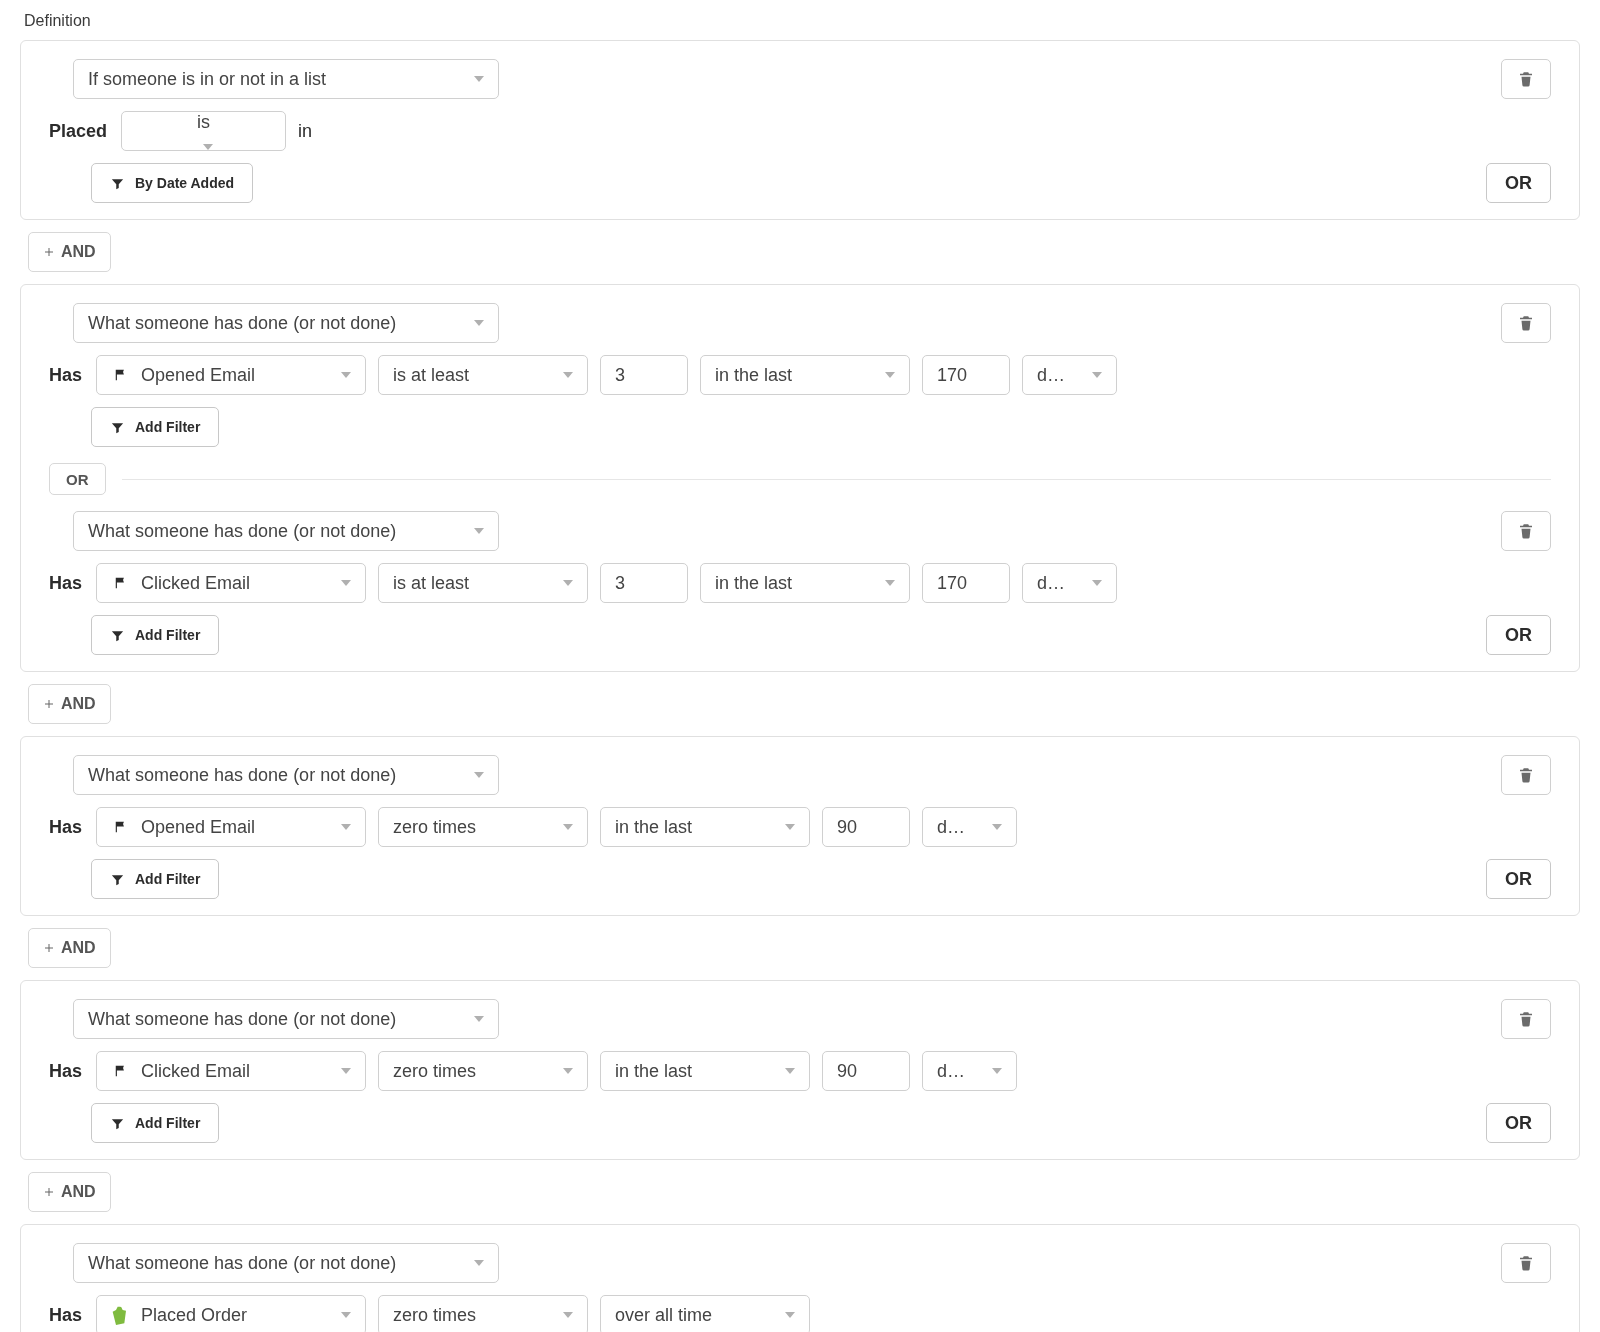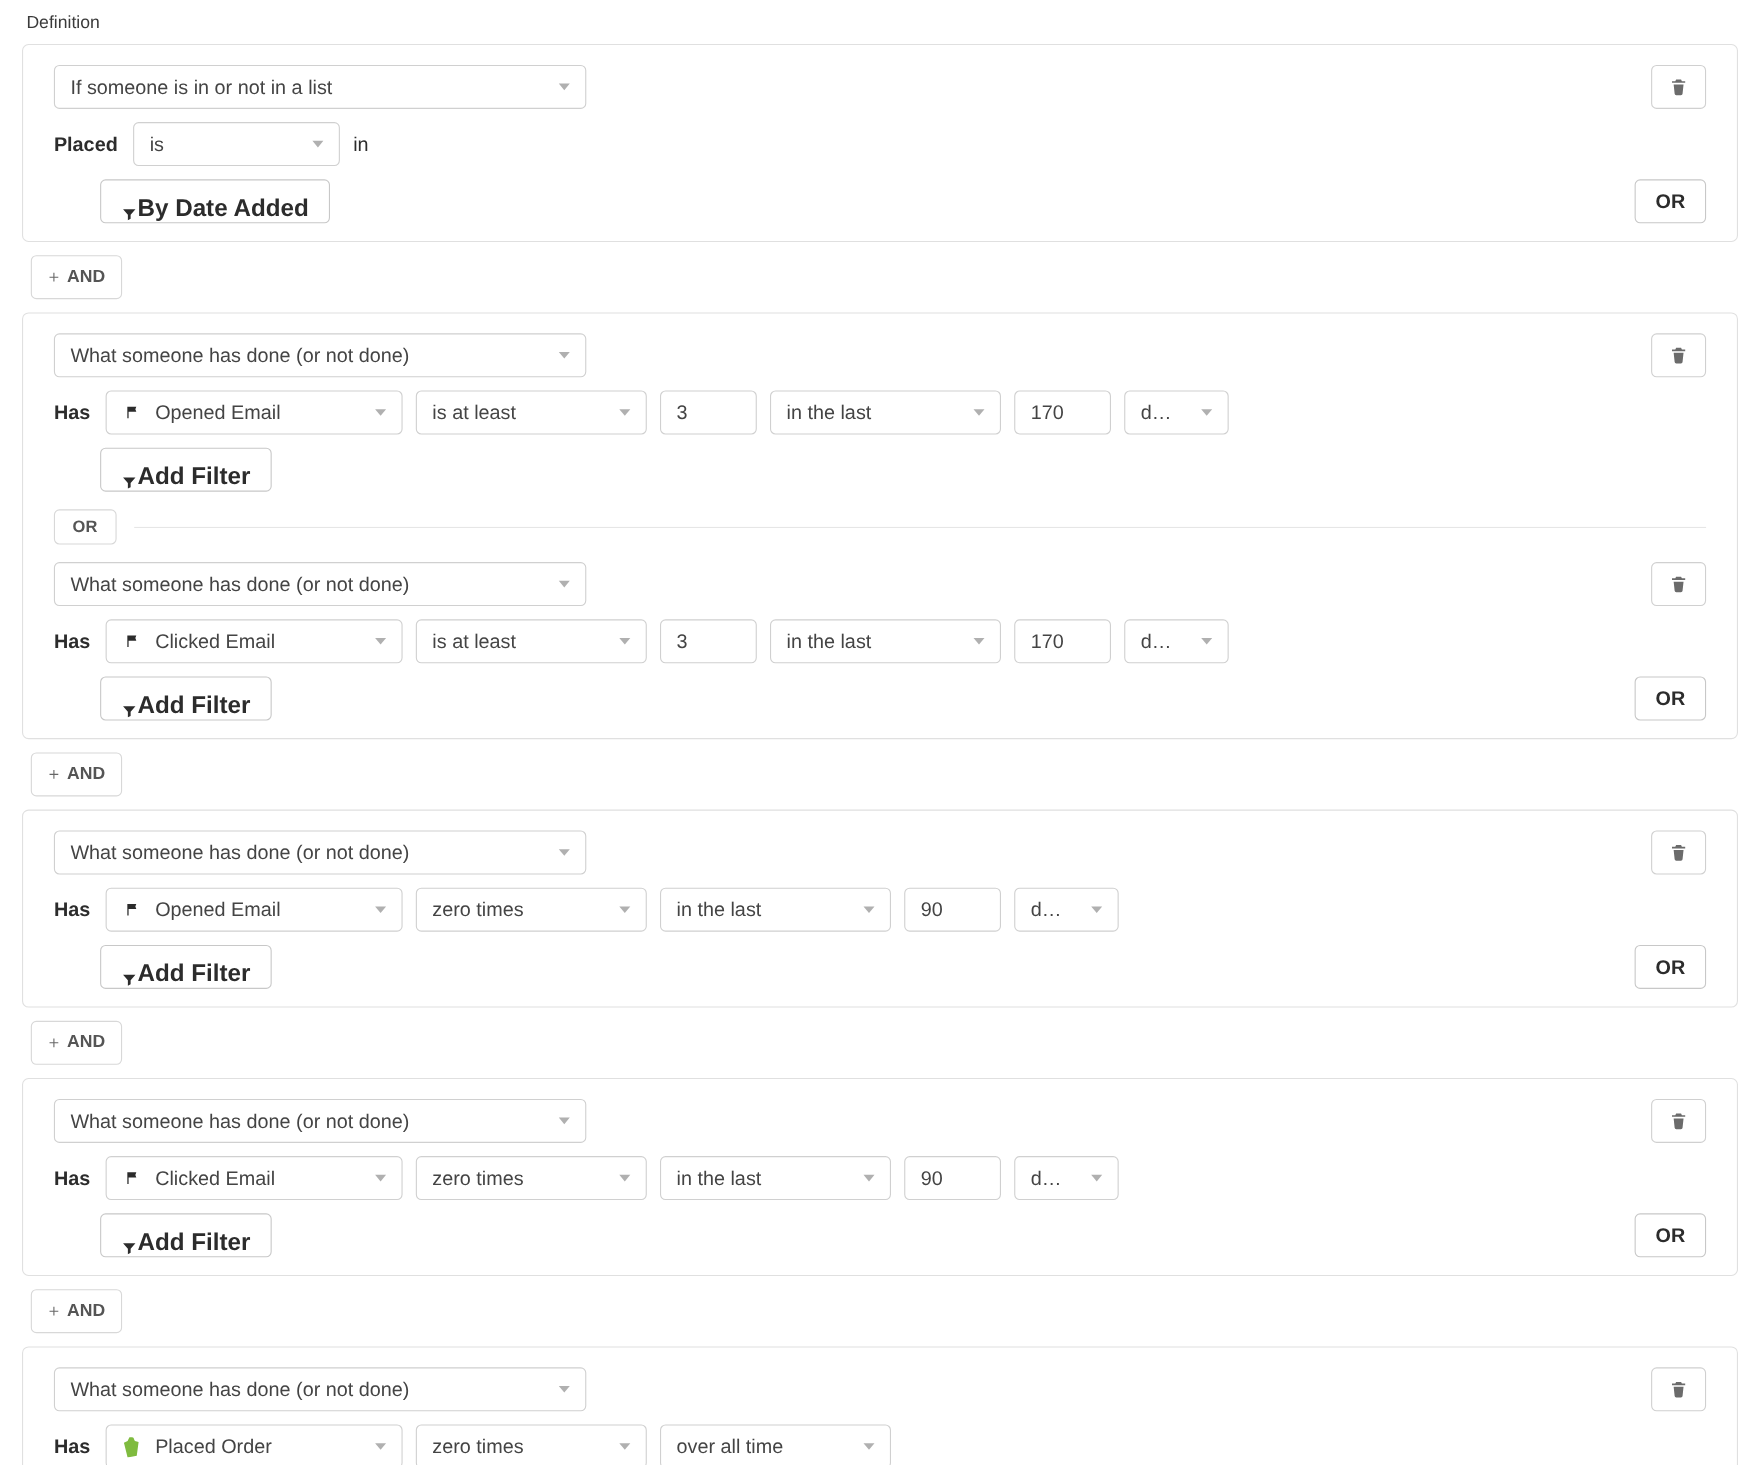--- a/index.html
+++ b/index.html
@@ -40,24 +40,24 @@
   }
   .select .lbl { flex:1; white-space:nowrap; overflow:hidden; text-overflow:ellipsis; }
   .caret {
     width:0; height:0; border-left:5px solid transparent; border-right:5px solid transparent;
     border-top:6px solid #b0b0b0; margin-left:8px;
   }
   .row { display:flex; align-items:center; gap:12px; margin-top:12px; flex-wrap:wrap;}
   .row-indent { margin-left:42px; }
   .lbl-static { color:#2c2c2c; font-weight:600; margin-right:2px;}
   .btn {
-    display:flex; align-items:flex-end; 
+    display:flex; align-items:center; gap:10px;
     border:1px solid #c8c8c8; border-radius:5px;
     background:#fff; padding:0 18px; height:40px;
-    color:#2c2c2c; cursor:pointer; font-weight:700; font-size:22px;
+    color:#2c2c2c; cursor:pointer; font-weight:700; font-size:14px;
   }
   .btn .icon { display:flex; }
   .btn svg { width:15px; height:15px; fill:#2c2c2c; }
   .or-btn {
     border:1px solid #c8c8c8; border-radius:5px;
     background:#fff; padding:0 18px; height:40px;
     display:flex; align-items:center; font-weight:700; cursor:pointer;
   }
   .footer-row {
     display:flex; align-items:center; justify-content:space-between; margin-top:12px;
@@ -79,26 +79,26 @@
   }
   .inner-or {
     display:flex; align-items:center; gap:16px;
     margin:16px 0 16px 0px;
   }
   .inner-or .line { flex:1; height:1px; background:#e6e6e6; }
   .input-num {
     border:1px solid #d0d0d0; border-radius:5px; background:#fff;
     height:40px; padding:0 14px; width:88px; font-size:18px; color:#444;
   }
-  .w-main { width:484px; }
+  .w-main { width:426px;margin-left:24px; }
   .w-event { width:270px; }
   .w-comp { width:210px; }
   .w-tf { width:210px;align-items:center; }
   .w-days { width:95px; }
-  .w-is { width:188px; }
+  .w-is { width:165px;flex-direction:column; }
   .w-list { width:370px; }
   .icon-flag { width:20px; height:14px; }
   .icon-shop { width:20px; height:20px; }
 </style>
 </head>
 <body>
 
 
 
 <div class="section-title">Definition</div>

